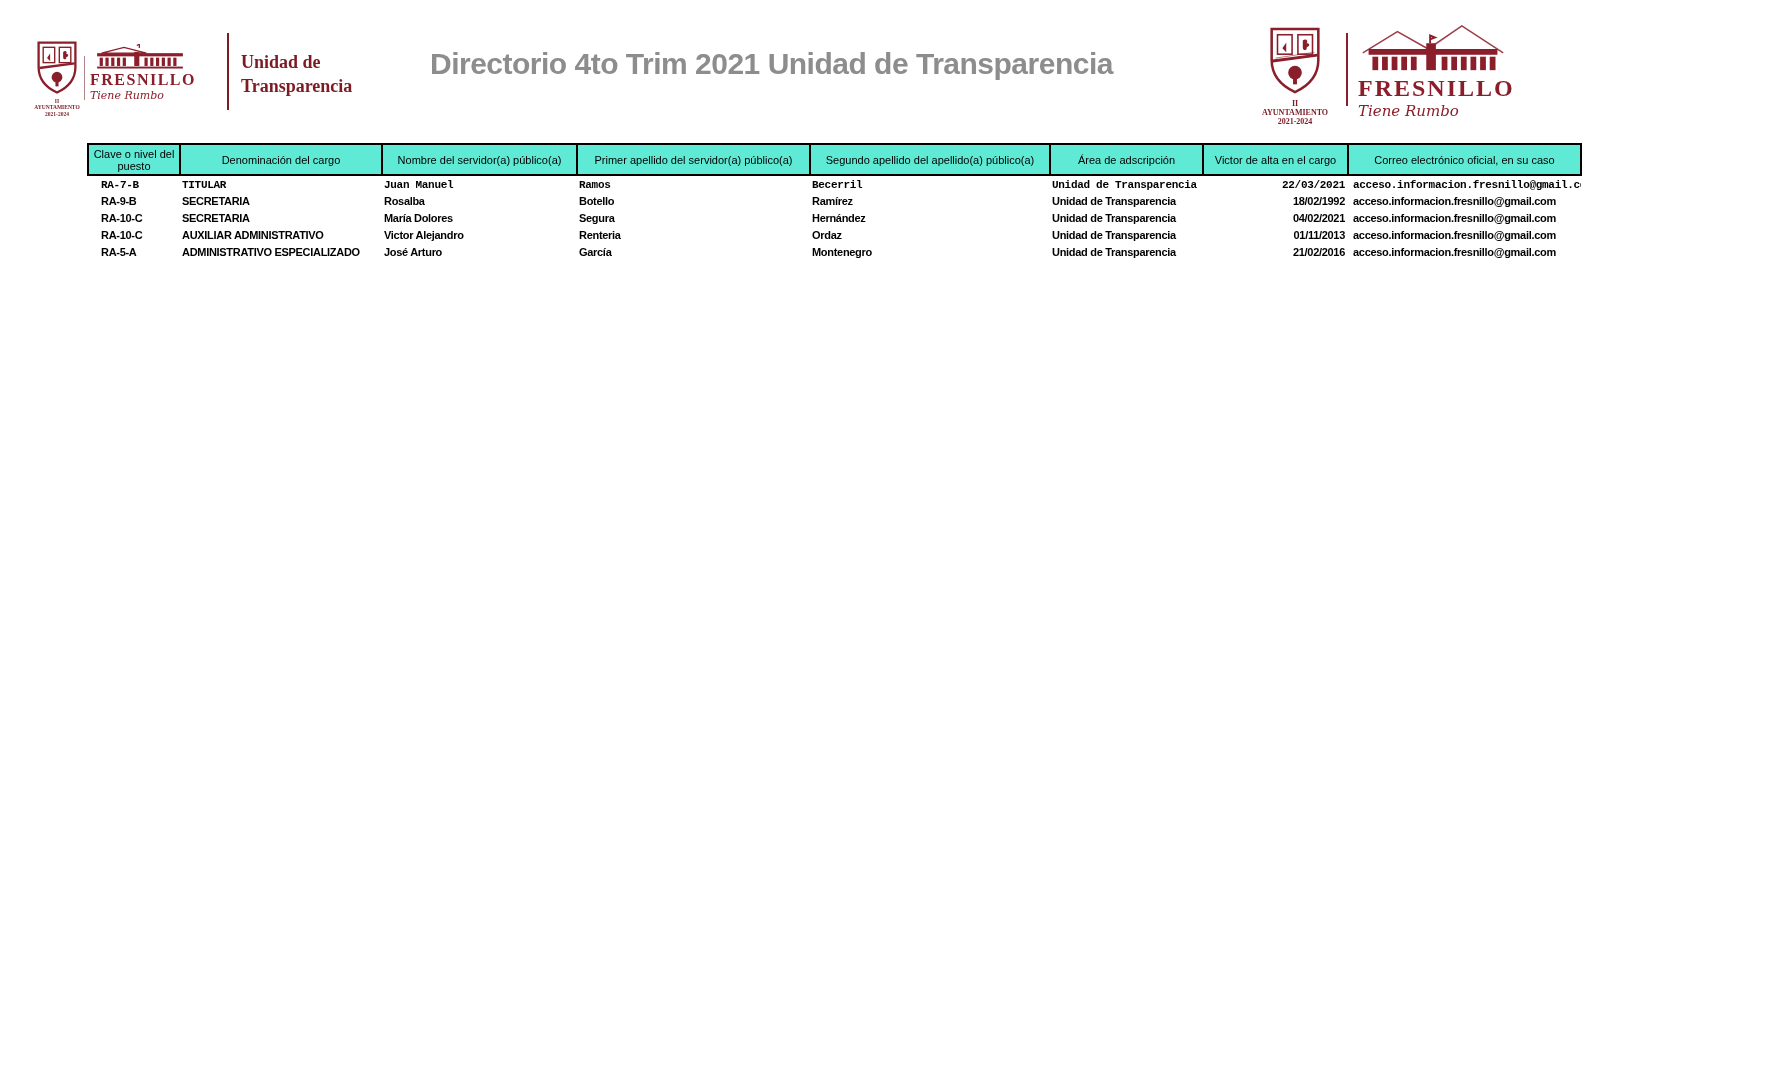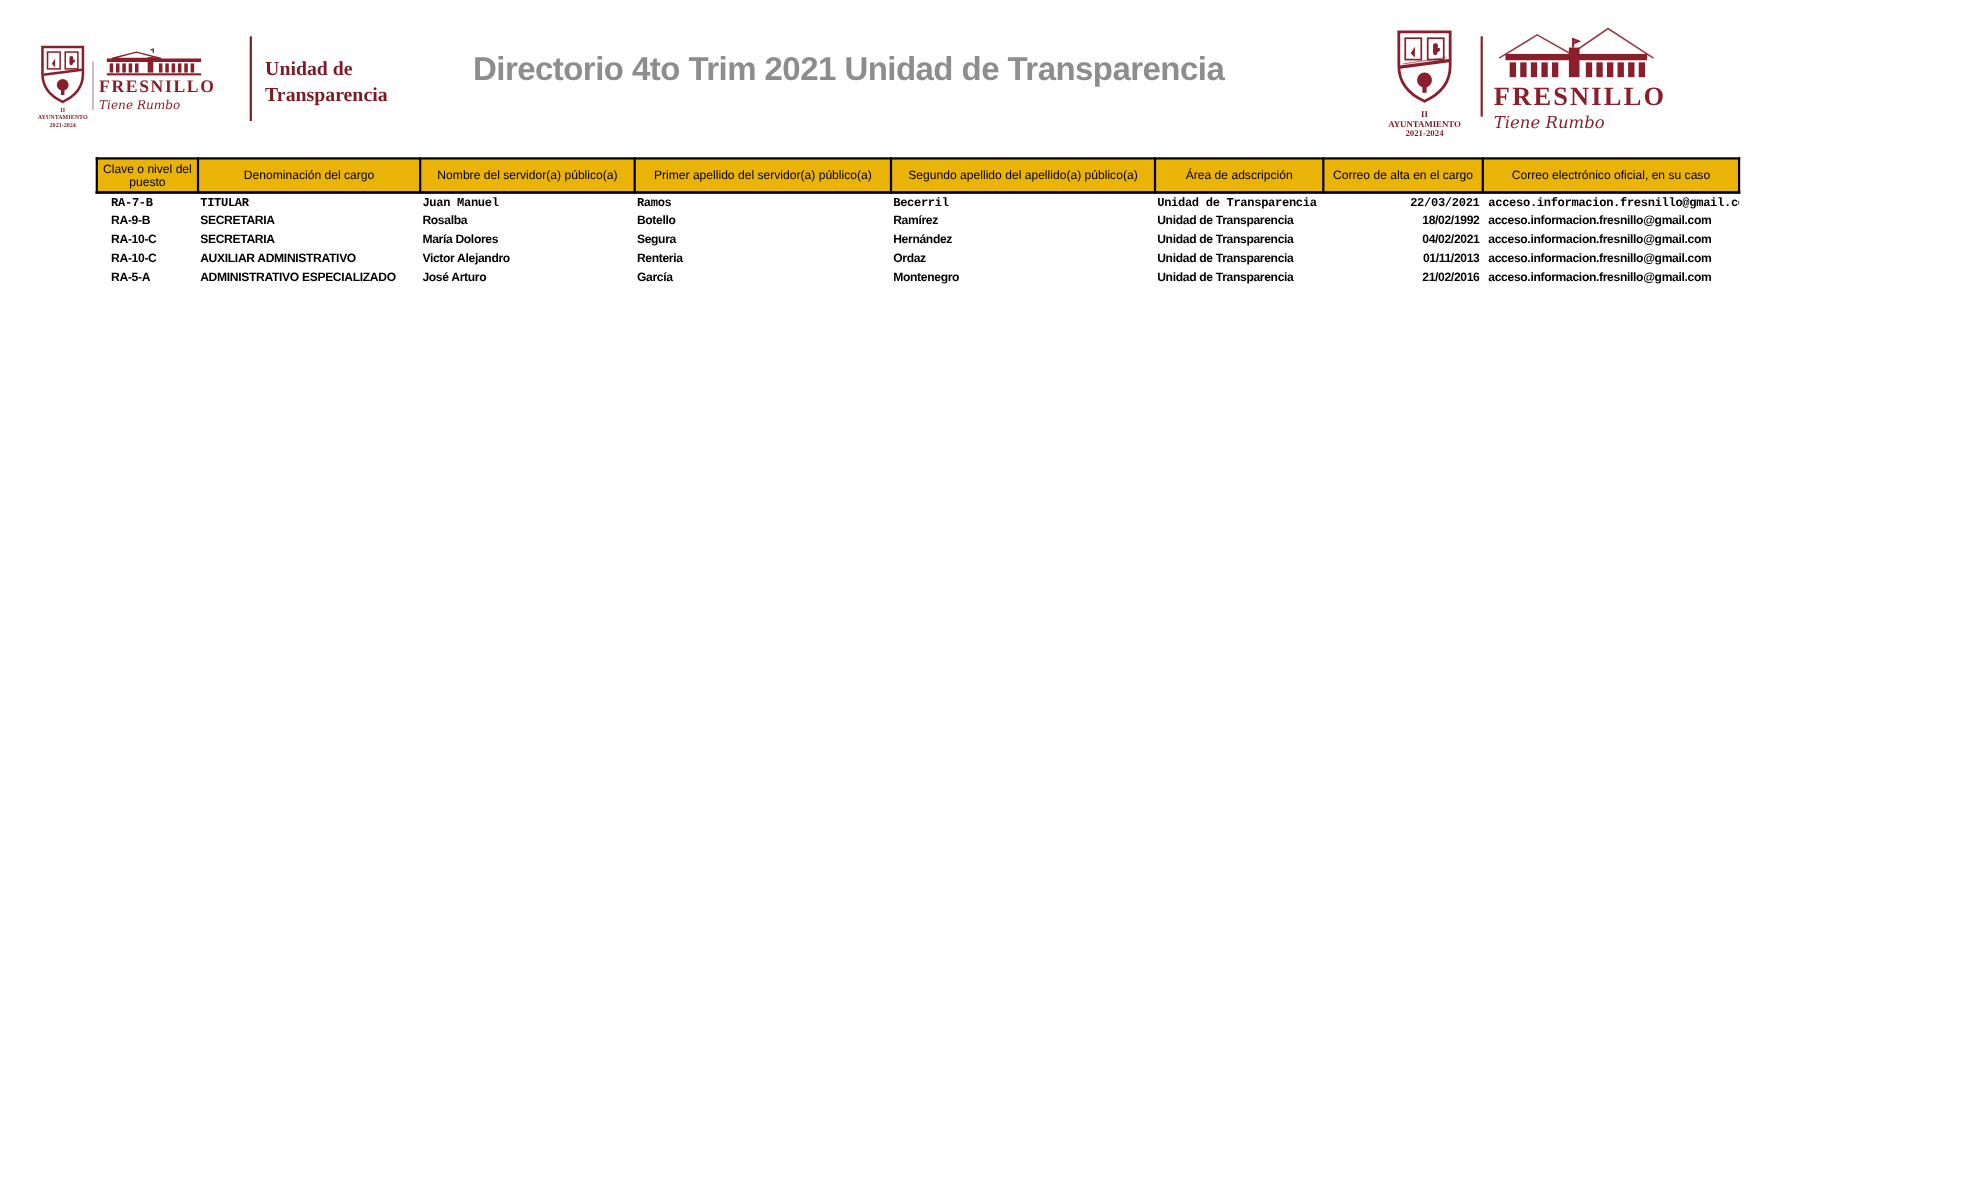--- a/index.html
+++ b/index.html
@@ -35,21 +35,21 @@
   .unit-name { position:absolute; left:241px; top:50px; font-family:"Liberation Serif", serif;
                font-weight:bold; font-size:18px; line-height:24px; color:#7c1b24; }
 
   .doc-title { position:absolute; left:430px; top:47px; width:760px;
                font-size:30px; font-weight:bold; color:#8d8d8d; letter-spacing:-0.5px;
                white-space:nowrap; }
 
   
   .dir-table { position:absolute; left:87px; top:143px; border-collapse:collapse;
                table-layout:fixed; width:1493px; }
-  .dir-table th { border:2px solid #000; background:#eab308; font-weight:normal;
+  .dir-table th { border:2px solid #000; background:#5eead4; font-weight:normal;
                   font-size:11px; line-height:12px; text-align:center; vertical-align:middle;
                   padding:2px 3px; height:31px; color:#000; }
   .dir-table td { border:none; font-size:11px; font-weight:bold; letter-spacing:-0.3px;
                   color:#000; height:17px; padding:0 0 0 2px; vertical-align:middle;
                   white-space:nowrap; overflow:hidden; }
   .dir-table td.c-clave { padding-left:13px; }
   .dir-table td.c-fecha { text-align:right; padding-right:3px; }
   .dir-table td.c-correo{ padding-left:5px; }
   .dir-table tbody tr:first-child td { padding-top:2px;font-family:Liberation Mono, monospace; }
 </style>
@@ -175,21 +175,21 @@
         <col style="width:233px">
     </colgroup>
     <thead>
       <tr>
         <th>Clave o nivel del puesto</th>
         <th>Denominación del cargo</th>
         <th>Nombre del servidor(a) público(a)</th>
         <th>Primer apellido del servidor(a) público(a)</th>
         <th>Segundo apellido del apellido(a) público(a)</th>
         <th>Área de adscripción</th>
-        <th>Correo de alta en el cargo</th>
+        <th>Victor de alta en el cargo</th>
         <th>Correo electrónico oficial, en su caso</th>
       </tr>
     </thead>
     <tbody>
       <tr>
         <td class="c-clave">RA-7-B</td>
         <td>TITULAR</td>
         <td>Juan Manuel</td>
         <td>Ramos</td>
         <td>Becerril</td>

